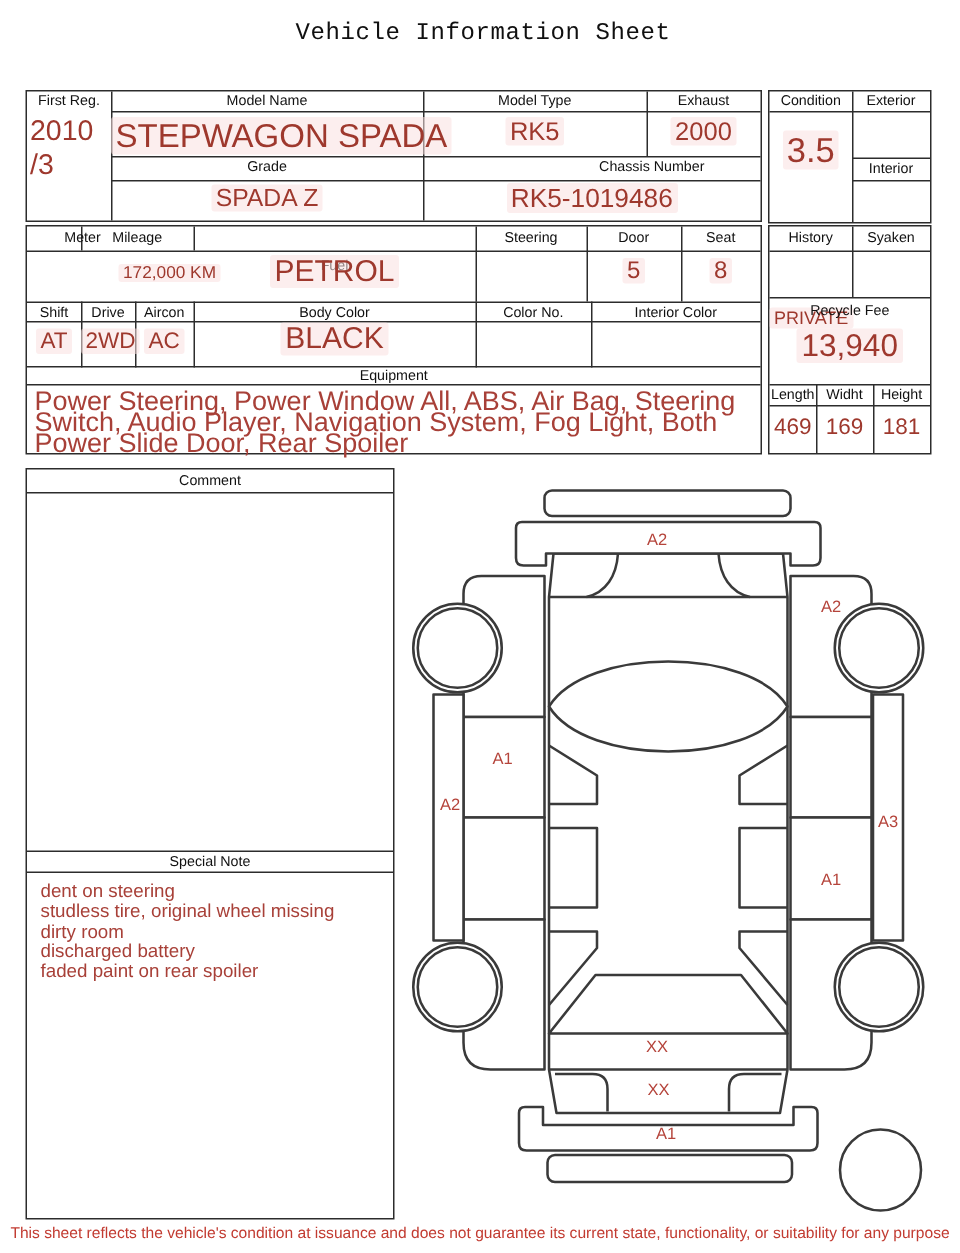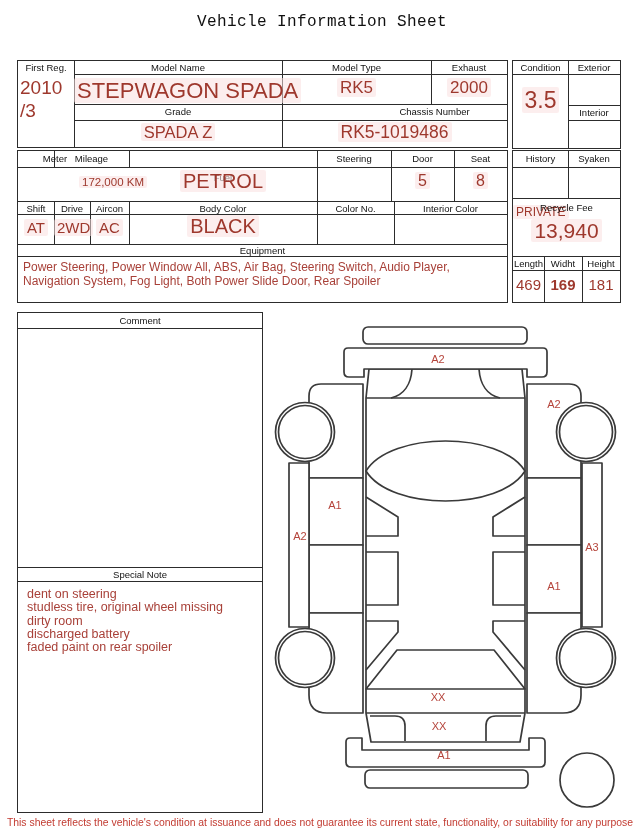--- a/index.html
+++ b/index.html
@@ -103,21 +103,21 @@
     <div class="lbl" style="left:376px;top:52px;width:113px;">Interior Color</div>
 
     <div class="val" style="left:0;top:68px;width:36px;font-size:15px;"><span class="hl">AT</span></div>
     <div class="val" style="left:36px;top:68px;width:36px;font-size:15px;"><span class="hl">2WD</span></div>
     <div class="val" style="left:72px;top:68px;width:39px;font-size:15px;"><span class="hl">AC</span></div>
     <div class="val" style="left:111px;top:64px;width:188px;font-size:20px;"><span class="hl">BLACK</span></div>
     <div class="val" style="left:299px;top:68px;width:77px;font-size:12px;"></div>
     <div class="val" style="left:376px;top:68px;width:113px;font-size:12px;"></div>
 
     <div class="lbl" style="left:0;top:94px;width:489px;">Equipment</div>
-    <div class="val" style="left:5px;top:109px;width:480px;font-size:12px;text-align:left;white-space:normal;line-height:14px;color:#a84038;">Power Steering, Power Window  All, ABS, Air Bag, Steering Switch, Audio Player, Navigation System, Fog Light, Both Power Slide Door, Rear Spoiler</div>
+    <div class="val" style="left:5px;top:109px;width:480px;font-size:18px;text-align:left;white-space:normal;line-height:14px;color:#a84038;">Power Steering, Power Window  All, ABS, Air Bag, Steering Switch, Audio Player, Navigation System, Fog Light, Both Power Slide Door, Rear Spoiler</div>
   </div>
 
   <div class="box" style="left:512px;top:150px;width:109px;height:153px;">
     <div class="ln" style="left:55px;top:0;width:1px;height:47px;"></div>
     <div class="ln" style="left:0;top:16px;width:107px;height:1px;"></div>
     <div class="ln" style="left:0;top:47px;width:107px;height:1px;"></div>
     <div class="ln" style="left:0;top:105px;width:107px;height:1px;"></div>
     <div class="ln" style="left:0;top:119px;width:107px;height:1px;"></div>
     <div class="ln" style="left:31px;top:105px;width:1px;height:46px;"></div>
     <div class="ln" style="left:69px;top:105px;width:1px;height:46px;"></div>
@@ -127,21 +127,21 @@
     <div class="val" style="left:0;top:23px;width:55px;font-size:12px;margin-top:31px;"><span class="hl">PRIVATE</span></div>
     <div class="val" style="left:55px;top:23px;width:52px;font-size:12px;"></div>
 
     <div class="lbl" style="left:0;top:51px;width:107px;">Recycle Fee</div>
     <div class="val" style="left:0;top:68px;width:107px;font-size:21px;"><span class="hl">13,940</span></div>
 
     <div class="lbl" style="left:0;top:107px;width:31px;">Length</div>
     <div class="lbl" style="left:31px;top:107px;width:38px;">Widht</div>
     <div class="lbl" style="left:69px;top:107px;width:38px;">Height</div>
     <div class="val" style="left:0;top:125px;width:31px;font-size:15px;">469</div>
-    <div class="val" style="left:31px;top:125px;width:38px;font-size:15px;font-weight:bold;">169</div>
+    <div class="val" style="left:31px;top:125px;width:38px;font-size:15px;">169</div>
     <div class="val" style="left:69px;top:125px;width:38px;font-size:15px;">181</div>
   </div>
 
   <div class="box" style="left:17px;top:312px;width:246px;height:501px;">
     <div class="lbl" style="left:0;top:2px;width:244px;">Comment</div>
     <div class="ln" style="left:0;top:15px;width:244px;height:1px;"></div>
     <div class="val" style="left:6px;top:22px;width:232px;font-size:12px;text-align:left;"></div>
 
     <div class="ln" style="left:0;top:254px;width:244px;height:1px;"></div>
     <div class="lbl" style="left:0;top:256px;width:244px;">Special Note</div>

